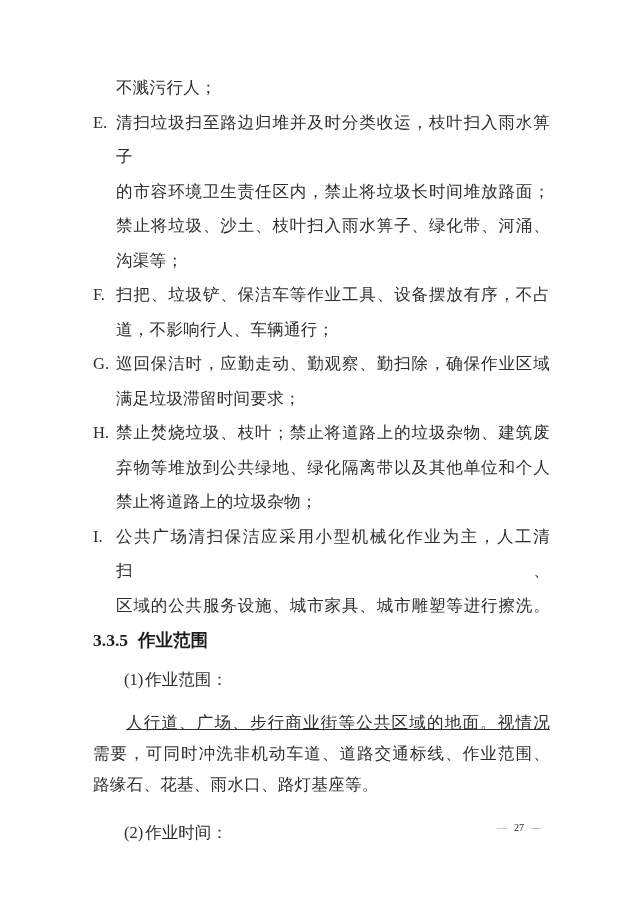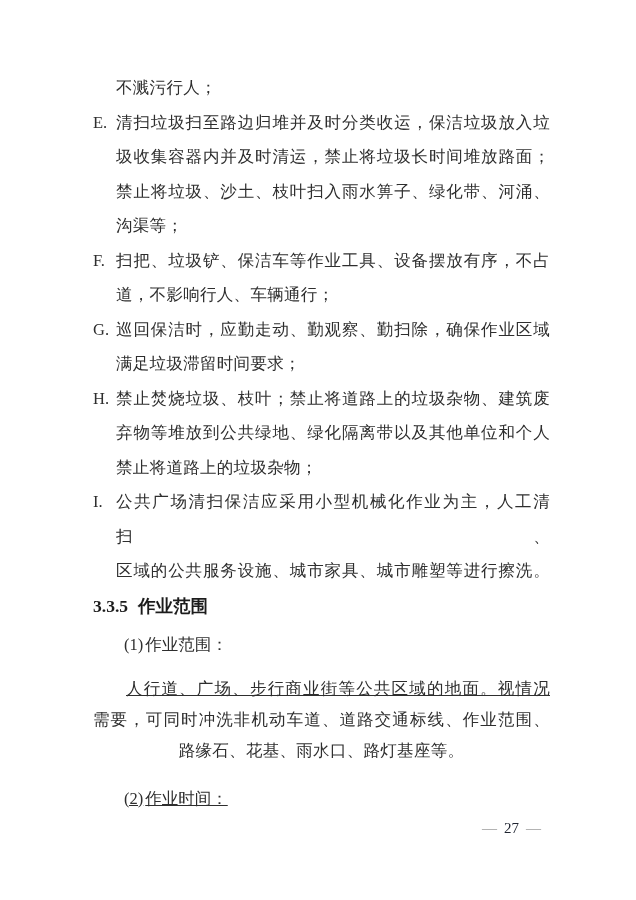--- a/index.html
+++ b/index.html
@@ -37,45 +37,45 @@
     font-size: 17.5px;
     font-weight: bold;
     line-height: 34.5px;
     color: #1c1c1c;
   }
   .h-title { margin-left: 10px; }
   .subhead { line-height: 34.5px; font-size: 16.5px; padding-left: 31px; }
   .subhead .sub-title { margin-left: 2px; }
   .subhead.s1 { margin-top: 5px; }
   .para { margin-top: 10px; }
-  .para .line { line-height: 31px; text-align: center; }
-  .subhead.s2 { margin-top: 16px; text-decoration: underline; }
+  .para .line { line-height: 31px; }
+  .subhead.s2 { margin-top: 16px; }
   .pagefooter {
     position: absolute;
     top: 818px; right: 95px;
-    font-size: 15px; line-height: 20px;
+    font-size: 10px; line-height: 20px;
     white-space: nowrap;
   }
   .pagefooter .dash { color: #9a9a9a; }
   .pagefooter .pnum { color: #1f2430; margin: 0 7px; }
 </style>
 </head>
 <body>
 
 <div class="page">
   <main class="content">
 
     <section class="item">
       <div class="line">不溅污行人；</div>
     </section>
 
     <section class="item">
       <span class="label">E.</span>
-      <div class="line just">清扫垃圾扫至路边归堆并及时分类收运，保洁垃圾放入垃</div>
-      <div class="line just">圾收集容器内并及时清运，禁止将垃圾长时间堆放路面；</div>
+      <div class="line just">清扫垃圾扫至路边归堆并及时分类收运，枝叶扫入雨水箅子</div>
+      <div class="line just">的市容环境卫生责任区内，禁止将垃圾长时间堆放路面；</div>
       <div class="line just">禁止将垃圾、沙土、枝叶扫入雨水箅子、绿化带、河涌、</div>
       <div class="line">沟渠等；</div>
     </section>
 
     <section class="item">
       <span class="label">F.</span>
       <div class="line just">扫把、垃圾铲、保洁车等作业工具、设备摆放有序，不占</div>
       <div class="line">道，不影响行人、车辆通行；</div>
     </section>
 

